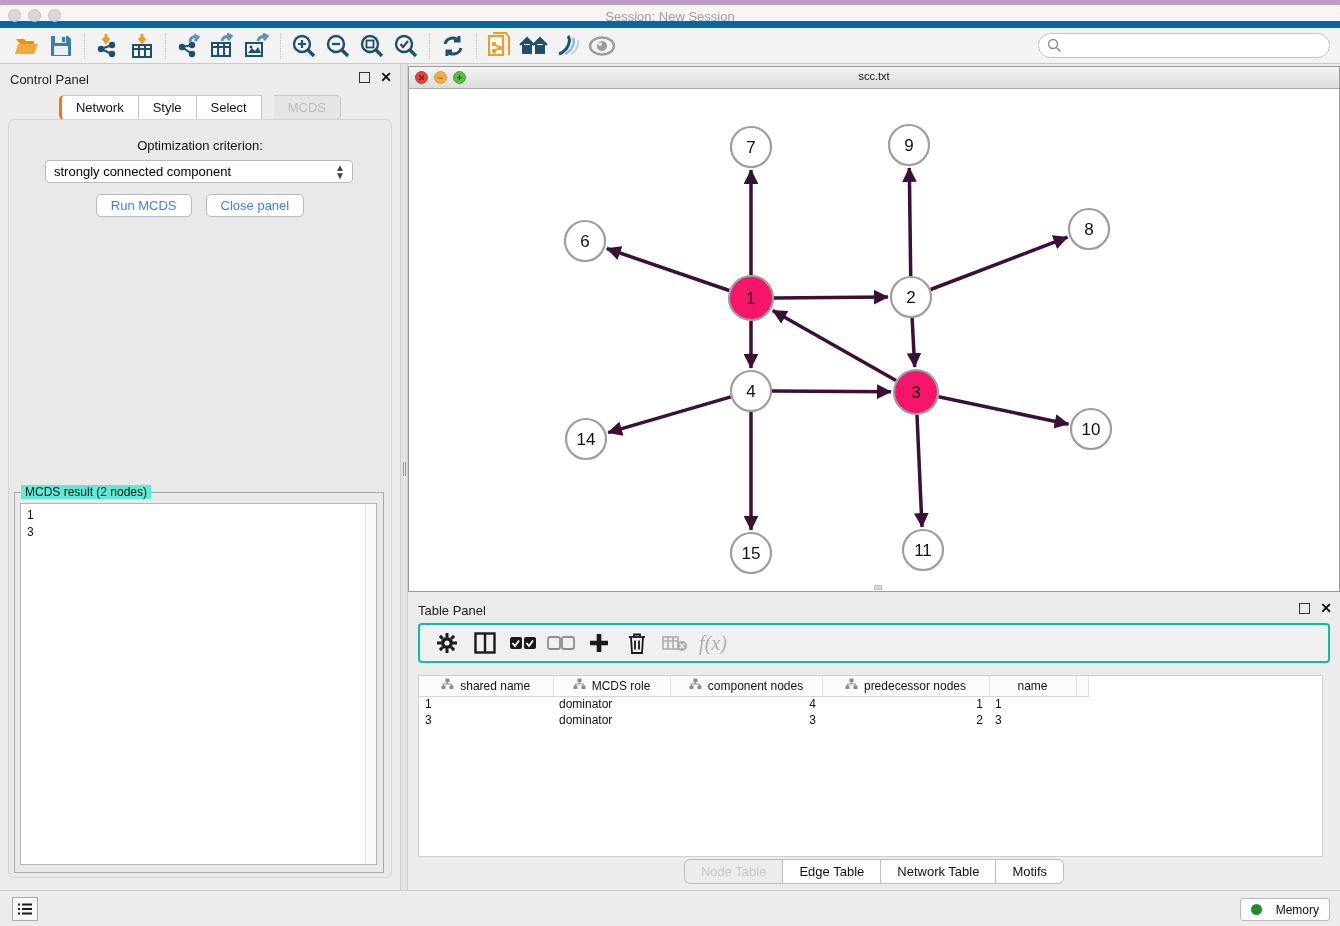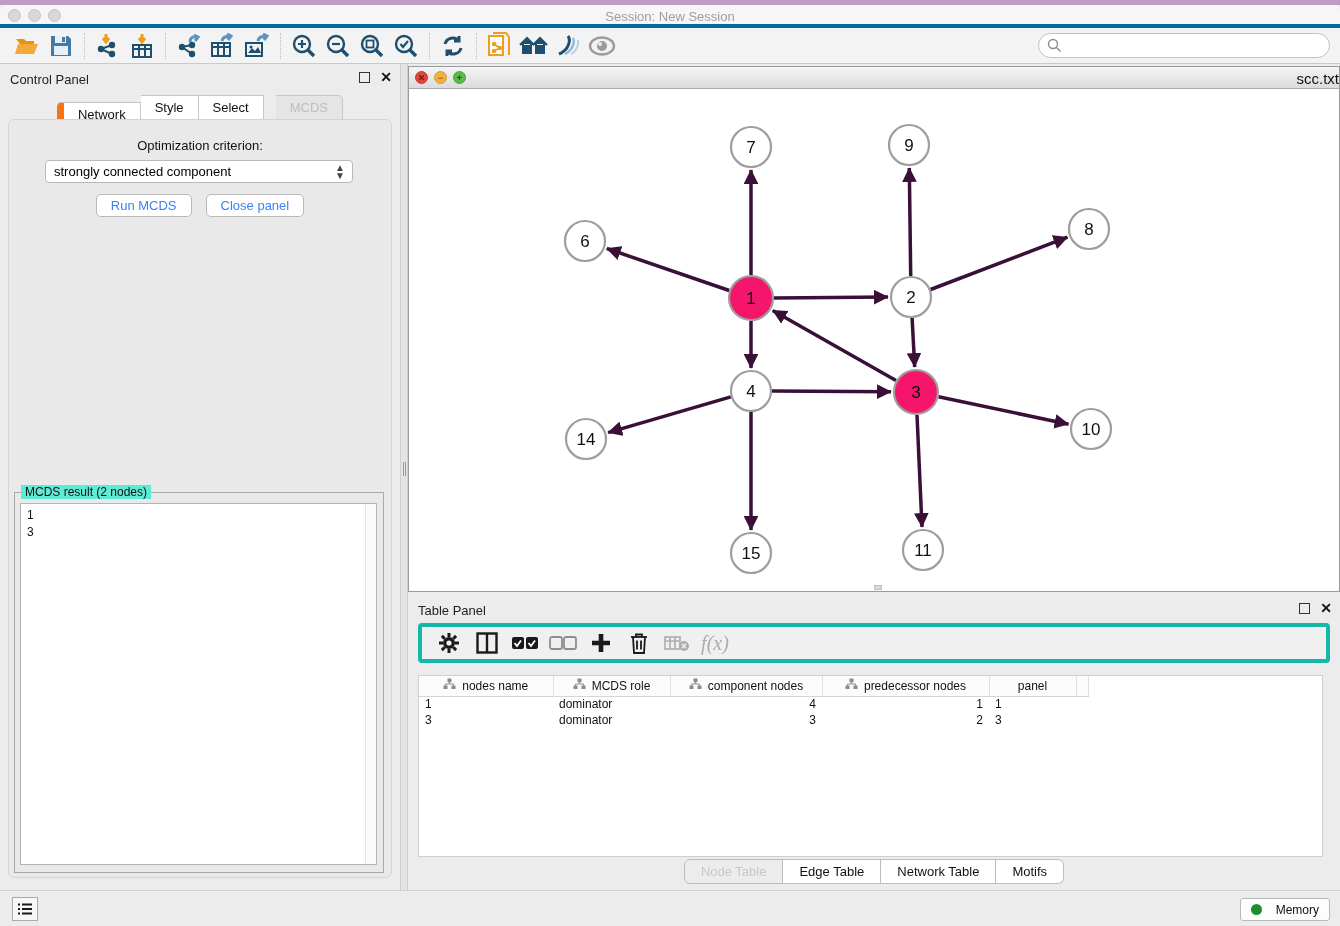--- a/index.html
+++ b/index.html
@@ -3,21 +3,21 @@
 <meta charset="utf-8">
 <style>
   * { margin:0; padding:0; box-sizing:border-box; }
   html,body { width:1340px; height:926px; font-family:"Liberation Sans", sans-serif; background:#ECECEC; overflow:hidden; }
   .app { position:relative; width:1340px; height:926px; background:#ECECEC; }
 
   
   .behind-strip { position:absolute; left:0; top:0; width:100%; height:5px; background:#BE9DC4; }
 
   
-  .titlebar { position:absolute; left:0; top:5px; width:100%; height:23px; background:#F6F6F6; border-top-left-radius:6px; border-top-right-radius:6px; border-bottom:4px solid #0369a1; }
+  .titlebar { position:absolute; left:0; top:5px; width:100%; height:23px; background:#F6F6F6; border-top-left-radius:6px; border-top-right-radius:6px; border-bottom:7px solid #0369a1; }
   .tl-lights { position:absolute; left:8px; top:4px; display:flex; gap:7px; }
   .tl-light { width:13px; height:13px; border-radius:50%; background:#D8D8D8; border:1px solid #C3C3C3; }
   .tb-title { position:absolute; left:0; right:0; top:4px; text-align:center; font-size:13px; color:#9E9E9E; }
 
   
   .toolbar { position:absolute; left:0; top:28px; width:100%; height:36px; background:#F3F3F3; border-bottom:1px solid #C9C9C9; display:flex; align-items:center; padding-left:10px; }
   .tb-icon { width:34px; height:30px; display:flex; align-items:center; justify-content:center; cursor:pointer; }
   .tb-sep { width:1px; height:26px; border-left:1px dotted #BFBFBF; margin:0 6px; }
   .search-wrap { position:absolute; right:10px; top:5px; width:292px; height:25px; background:#fff; border:1px solid #C2C2C2; border-radius:13px; display:flex; align-items:center; padding-left:8px; }
   .search-wrap input { border:none; outline:none; flex:1; font-size:13px; background:transparent; margin-left:5px; font-family:"Liberation Sans",sans-serif; }
@@ -26,21 +26,21 @@
   .main { position:absolute; left:0; top:64px; width:100%; height:826px; }
 
   
   .control-panel { position:absolute; left:0; top:0; width:400px; height:826px; background:#ECECEC; }
   .cp-header { position:absolute; left:10px; top:8px; font-size:13px; color:#222; }
   .panel-btns { position:absolute; right:8px; top:8px; display:flex; gap:10px; }
   .float-glyph { width:11px; height:11px; border:1.5px solid #333; display:inline-block; }
   .close-glyph { font-size:14px; font-weight:bold; color:#111; line-height:11px; }
   .cp-tabs { position:absolute; left:0; right:0; top:31px; display:flex; justify-content:center; }
   .cp-tab { font-size:13px; padding:4px 14px; background:#fff; border:1px solid #C6C6C6; border-left:none; color:#111; cursor:pointer; }
-  .cp-tab:first-child { border-left:7px solid #f97316; border-top-left-radius:5px; border-bottom-left-radius:5px;margin-top:7px; }
+  .cp-tab:first-child { border-left:3px solid #f97316; border-top-left-radius:5px; border-bottom-left-radius:5px; }
   .cp-tab:last-child { border-top-right-radius:5px; border-bottom-right-radius:5px;margin-left:12px; }
   .cp-tab.active { background:#E5E5E5; color:#BDBDBD; }
   .cp-body { position:absolute; left:8px; right:8px; top:55px; bottom:12px; background:#E9E9E9; border:1px solid #D4D4D4; border-radius:6px; }
   .opt-label { position:absolute; left:0; right:0; top:18px; text-align:center; font-size:13px; color:#111; }
   .dropdown { position:absolute; left:36px; right:38px; top:40px; height:23px; background:#fff; border:1px solid #B9B9B9; border-radius:4px; display:flex; align-items:center; padding:0 8px; font-size:13px; cursor:pointer; }
   .dd-value { flex:1; }
   .dd-arrows { font-size:10px; color:#444; letter-spacing:-1px; line-height:8px; text-align:center; }
   .btn-row { position:absolute; left:0; right:0; top:74px; display:flex; justify-content:center; gap:14px; }
   .push-btn { font-size:13px; background:#fff; border:1px solid #B9B9B9; border-radius:5px; padding:3px 14px; cursor:pointer; color:#3b82f6; }
   .result-box { position:absolute; left:5px; right:7px; top:372px; bottom:4px; border:1px solid #A9A9A9; }
@@ -54,28 +54,28 @@
   .v-grip { position:absolute; left:2px; top:398px; width:3px; height:14px; border-left:1px solid #9A9A9A; border-right:1px solid #9A9A9A; }
 
   
   .net-window { position:absolute; left:408px; top:2px; right:0; height:526px; border:1px solid #9B9B9B; background:#fff; }
   .net-titlebar { position:relative; height:22px; background:linear-gradient(#F5F5F5,#DCDCDC); border-bottom:1px solid #ABABAB; }
   .nt-lights { position:absolute; left:6px; top:4px; display:flex; gap:6px; }
   .nt-light { width:13px; height:13px; border-radius:50%; font-size:9px; font-weight:bold; text-align:center; line-height:13px; cursor:pointer; }
   .nt-close { background:#E2463D; color:#7A1510; border:1px solid #C03A32; }
   .nt-min { background:#F2B13C; color:#8A5F0D; border:1px solid #D49A2C; }
   .nt-max { background:#58BB47; color:#17540E; border:1px solid #47A338; }
-  .net-title { position:absolute; left:0; right:0; top:3px; text-align:right; font-size:15px; color:#111; }
+  .net-title { position:absolute; left:0; right:0; top:3px; text-align:center; font-size:11px; color:#111; }
   .net-canvas { position:relative; width:100%; height:502px; background:#fff; overflow:hidden; }
   .h-grip { position:absolute; left:50%; bottom:1px; width:8px; height:5px; background:#D9D9D9; border:1px solid #BFBFBF; }
 
   
   .table-panel { position:absolute; left:408px; top:531px; right:0; bottom:0; background:#ECECEC; }
   .tp-header { position:absolute; left:10px; top:8px; font-size:13px; color:#222; }
-  .tp-toolbar { position:absolute; left:10px; right:10px; top:28px; height:40px; background:#F0F0F0; border:4px solid #14b8a6; border-radius:4px; display:flex; align-items:center; padding-left:10px; gap:4px; }
+  .tp-toolbar { position:absolute; left:10px; right:10px; top:28px; height:40px; background:#F0F0F0; border:2px solid #14b8a6; border-radius:4px; display:flex; align-items:center; padding-left:10px; gap:4px; }
   .tpt-icon { width:34px; height:32px; display:flex; align-items:center; justify-content:center; cursor:pointer; }
   .tpt-icon.disabled { cursor:default; }
   .fx-label { font-family:"Liberation Serif", serif; font-style:italic; font-size:20px; color:#ADADAD; }
   .node-table { position:absolute; left:10px; right:17px; top:80px; bottom:33px; background:#fff; border:1px solid #CFCFCF; overflow:hidden; }
   table.grid { border-collapse:collapse; font-size:12px; color:#111; table-layout:fixed; }
   table.grid th { font-weight:normal; height:20px; background:#FCFCFC; border-right:1px solid #E0E0E0; border-bottom:1px solid #D5D5D5; text-align:center; padding:0 4px; white-space:nowrap; }
   table.grid td { height:16px; padding:0 6px; white-space:nowrap; }
   .th-inner { display:flex; align-items:center; justify-content:center; gap:6px; }
   .tp-tabs { position:absolute; left:0; right:0; bottom:6px; display:flex; justify-content:center; }
   .tp-tab { font-size:13px; padding:4px 16px; background:#fff; border:1px solid #BDBDBD; border-left:none; color:#111; cursor:pointer; }
@@ -425,21 +425,21 @@
                 <th>
                   <span class="th-inner">
                     <span><svg width="13" height="12" viewBox="0 0 13 12" style="flex:none">
                         <g fill="#8A8A8A">
                           <rect x="4.5" y="0.5" width="4" height="3.5"></rect>
                           <rect x="0.5" y="7.5" width="4" height="3.5"></rect>
                           <rect x="8.5" y="7.5" width="4" height="3.5"></rect>
                           <path d="M6.2 4 v2 H2.5 v1.5 M6.8 4 v2 h3.7 v1.5" stroke="#8A8A8A" fill="none"></path>
                         </g>
                       </svg></span>
-                    <span>nodes name</span>
+                    <span>shared name</span>
                   </span>
                 </th>
                 <th>
                   <span class="th-inner">
                     <span><svg width="13" height="12" viewBox="0 0 13 12" style="flex:none">
                         <g fill="#8A8A8A">
                           <rect x="4.5" y="0.5" width="4" height="3.5"></rect>
                           <rect x="0.5" y="7.5" width="4" height="3.5"></rect>
                           <rect x="8.5" y="7.5" width="4" height="3.5"></rect>
                           <path d="M6.2 4 v2 H2.5 v1.5 M6.8 4 v2 h3.7 v1.5" stroke="#8A8A8A" fill="none"></path>
@@ -469,21 +469,21 @@
                           <rect x="0.5" y="7.5" width="4" height="3.5"></rect>
                           <rect x="8.5" y="7.5" width="4" height="3.5"></rect>
                           <path d="M6.2 4 v2 H2.5 v1.5 M6.8 4 v2 h3.7 v1.5" stroke="#8A8A8A" fill="none"></path>
                         </g>
                       </svg></span>
                     <span>predecessor nodes</span>
                   </span>
                 </th>
                 <th>
                   <span class="th-inner">
-                    <span>panel</span>
+                    <span>name</span>
                   </span>
                 </th>
                 <th></th>
               </tr>
               <tr>
                 <td style="text-align:left">1</td>
                 <td style="text-align:left">dominator</td>
                 <td style="text-align:right">4</td>
                 <td style="text-align:right">1</td>
                 <td style="text-align:left">1</td>

